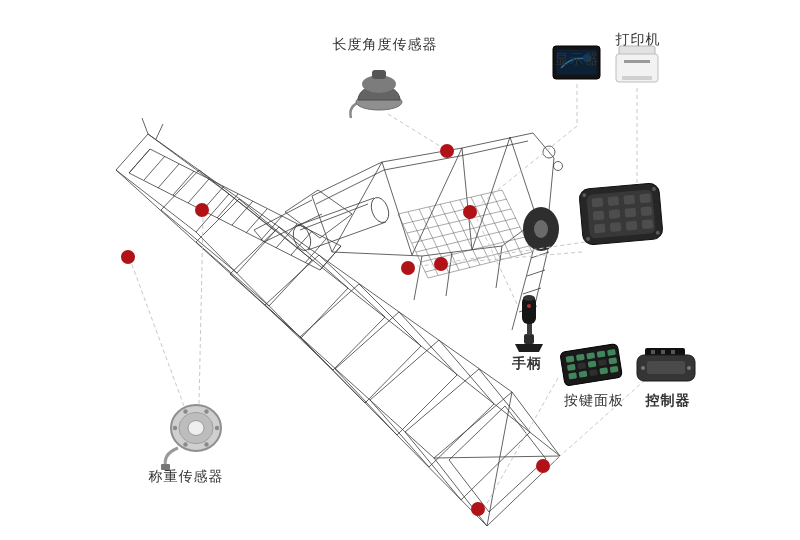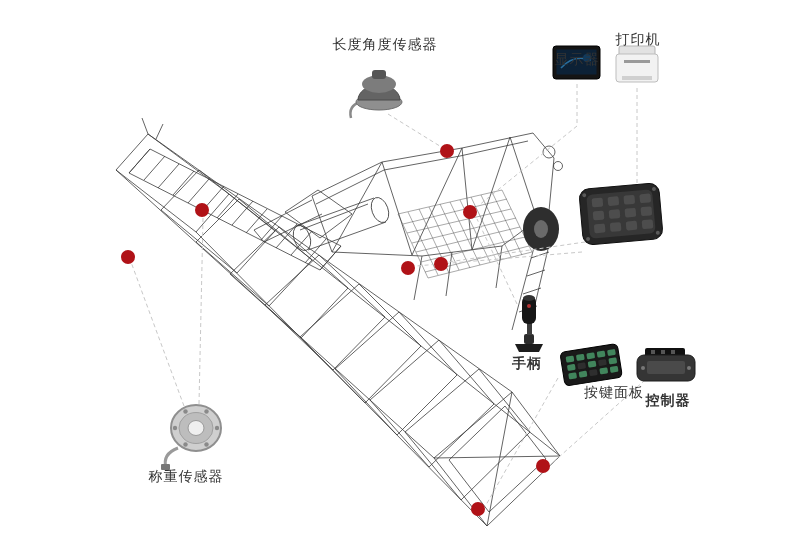--- a/index.html
+++ b/index.html
@@ -250,18 +250,18 @@
 
   <div class="label center" style="left:385px;top:36px;">长度角度传感器</div>
 
   <div class="label center" style="left:577px;top:23px;margin-top:28px;">显示器</div>
 
   <div class="label center" style="left:638px;top:31px;">打印机</div>
 
 
   <div class="label center" style="left:527px;top:355px;font-weight:bold;">手柄</div>
 
-  <div class="label center" style="left:594px;top:384px;margin-left:20px;">按键面板</div>
+  <div class="label center" style="left:594px;top:392px;">按键面板</div>
 
   <div class="label center" style="left:668px;top:392px;font-weight:bold;">控制器</div>
 
   <div class="label center" style="left:186px;top:468px;">称重传感器</div>
 </div>
 
 </body></html>

